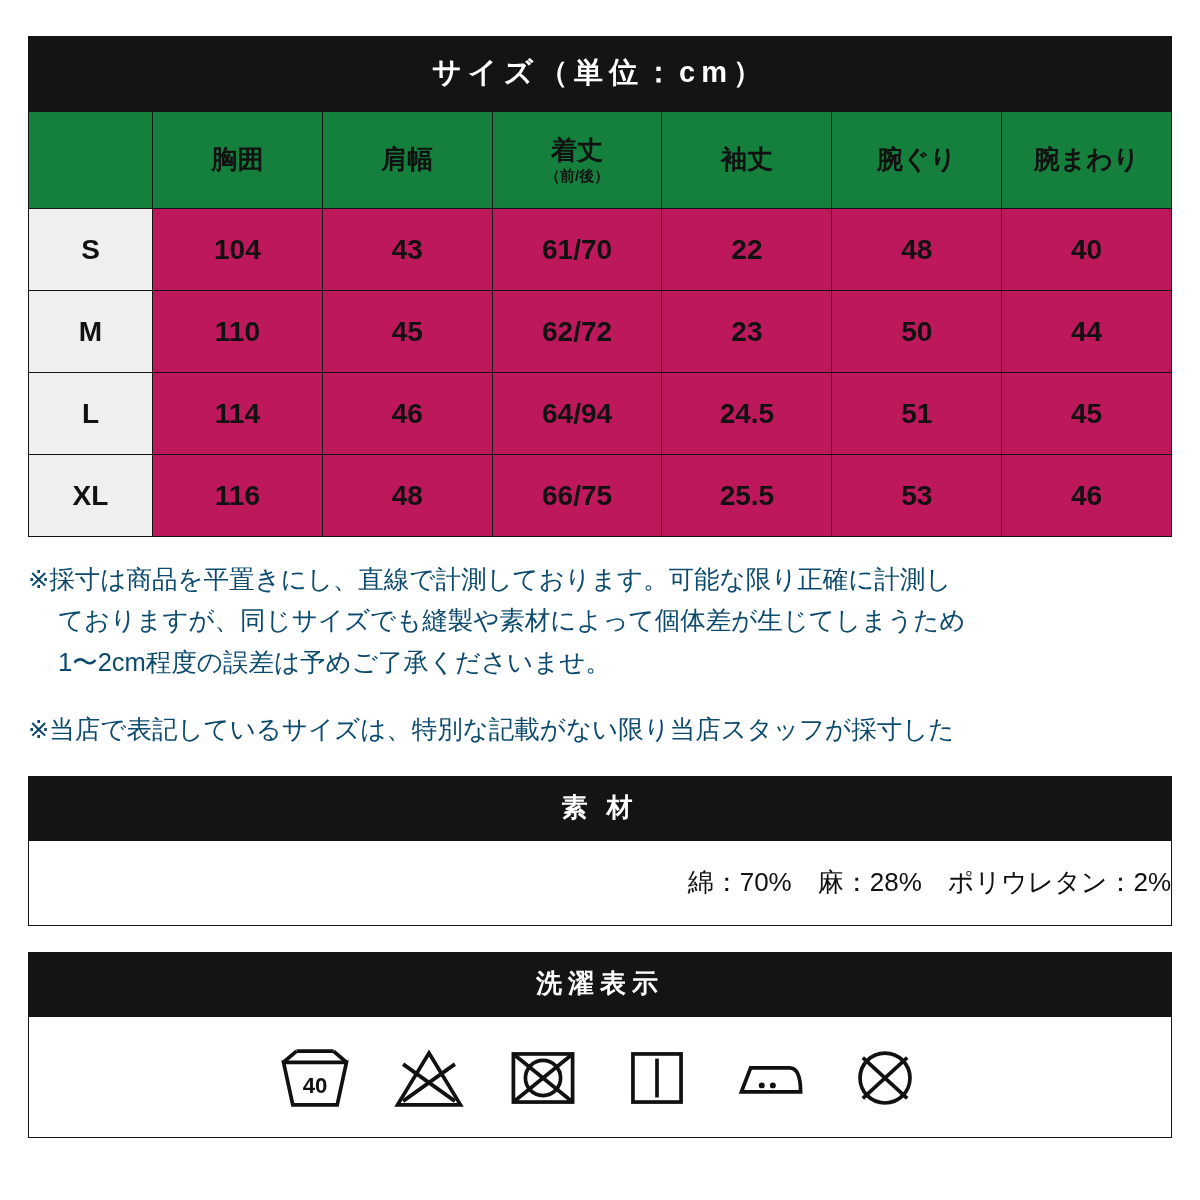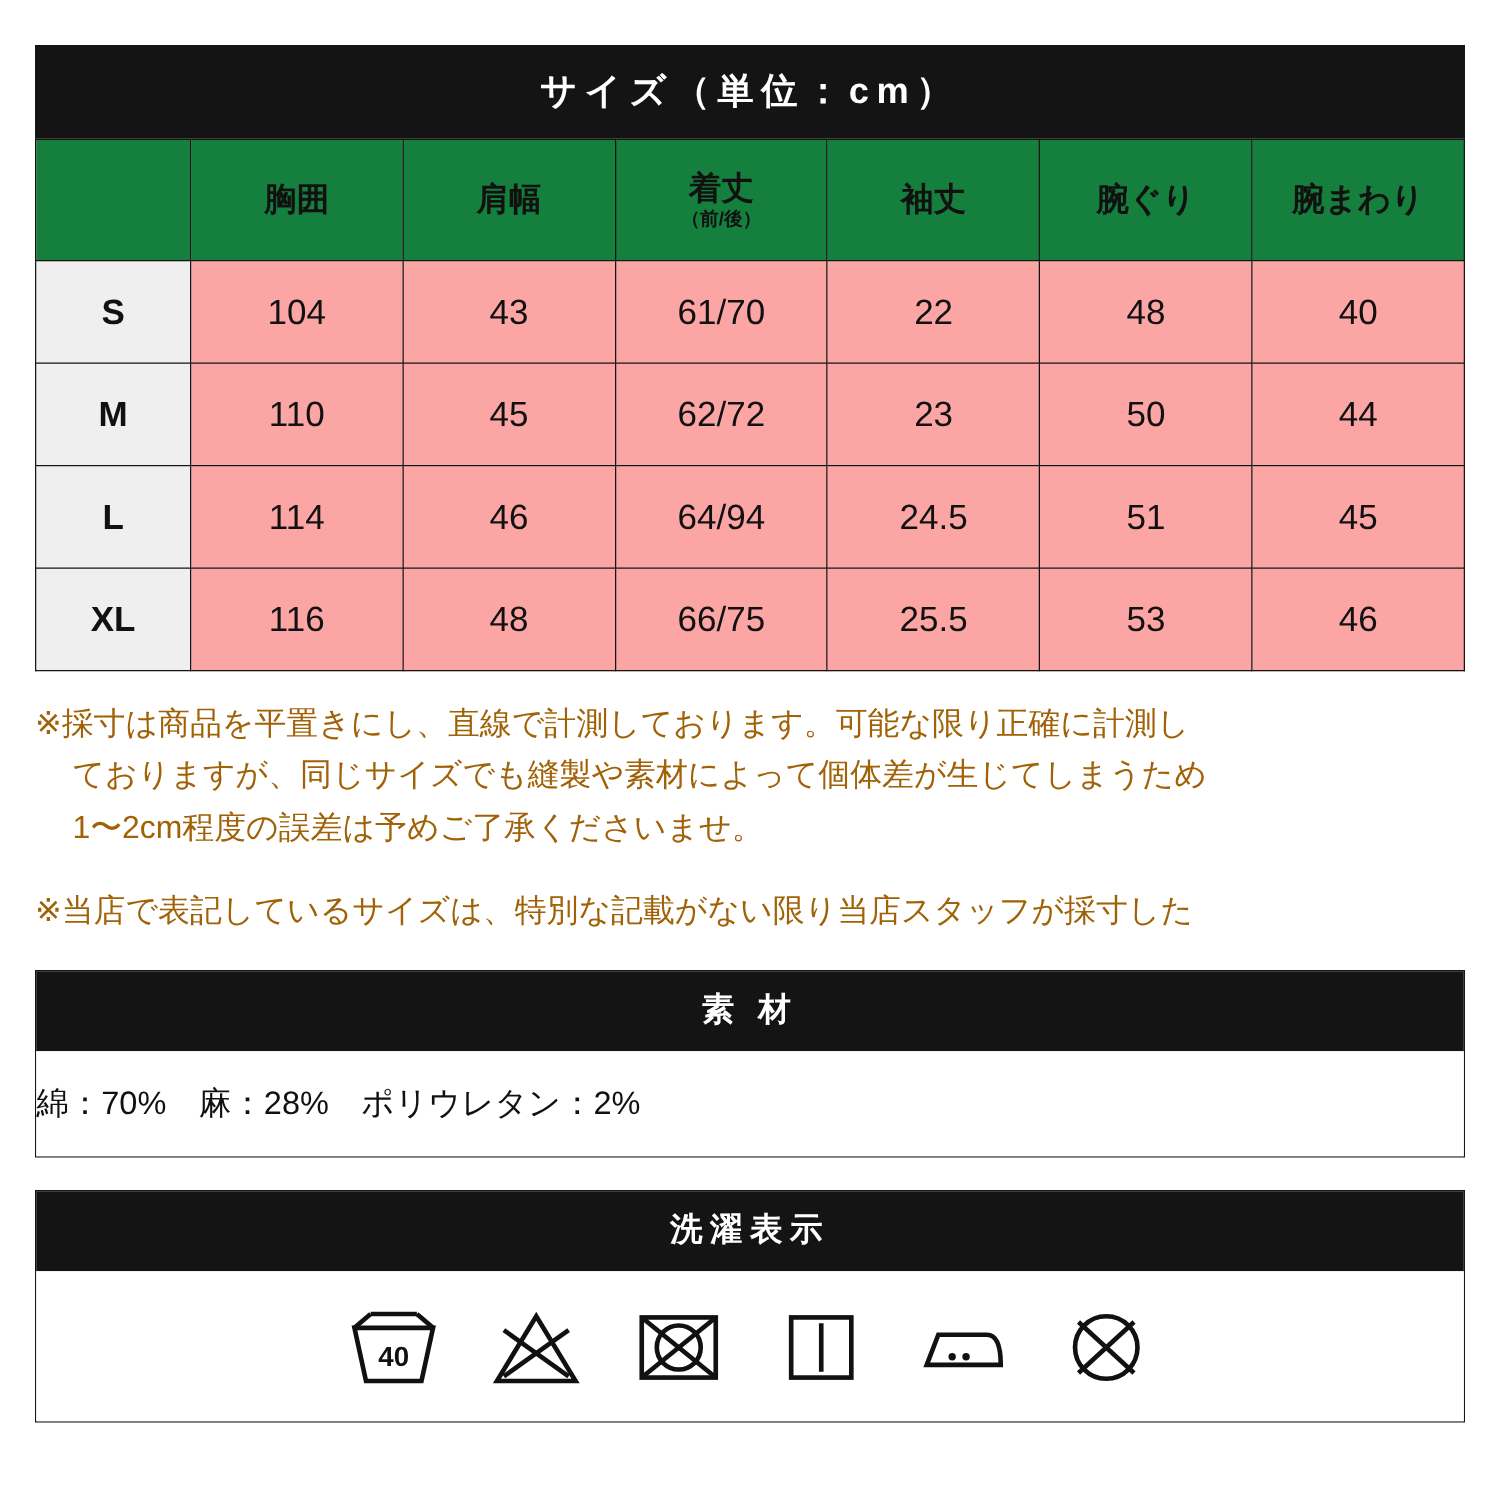--- a/index.html
+++ b/index.html
@@ -57,33 +57,33 @@
     font-size: 15px;
     font-weight: bold;
   }
   table.size-table tbody th {
     background: #efefef;
     font-weight: bold;
     font-size: 28px;
     width: 124px;
   }
   table.size-table tbody td {
-    background: #fca5a5;
+    background: #be185d;
     height: 79px;
-    font-weight: normal;
+    font-weight: bold;
   }
   col.c-label { width: 124px; }
   col.c-col   { width: auto; }
 
   
   .notes {
     margin-top: 22px;
     font-size: 25.5px;
     line-height: 1.62;
-    color: #a16207;
+    color: #0c4a6e;
   }
   .note-block { margin-bottom: 26px; }
   .note-block:last-child { margin-bottom: 0; }
   .note-block p {
     margin: 0;
     text-indent: 0;
     padding-left: 30px;
   }
   .note-block p.first {
     padding-left: 0;
@@ -97,21 +97,21 @@
   .section-bar {
     background: #141414;
     color: #ffffff;
     text-align: center;
     font-size: 26px;
     font-weight: bold;
     letter-spacing: 6px;
     padding: 13px 0 16px 0;
   }
   .section-body {
-    text-align: left;
+    text-align: right;
     font-size: 26px;
     padding: 24px 0 25px 0;
     background: #ffffff;
   }
   .section-body .gap { display: inline-block; width: 26px; }
 
   
   .care-row {
     display: flex;
     align-items: center;

